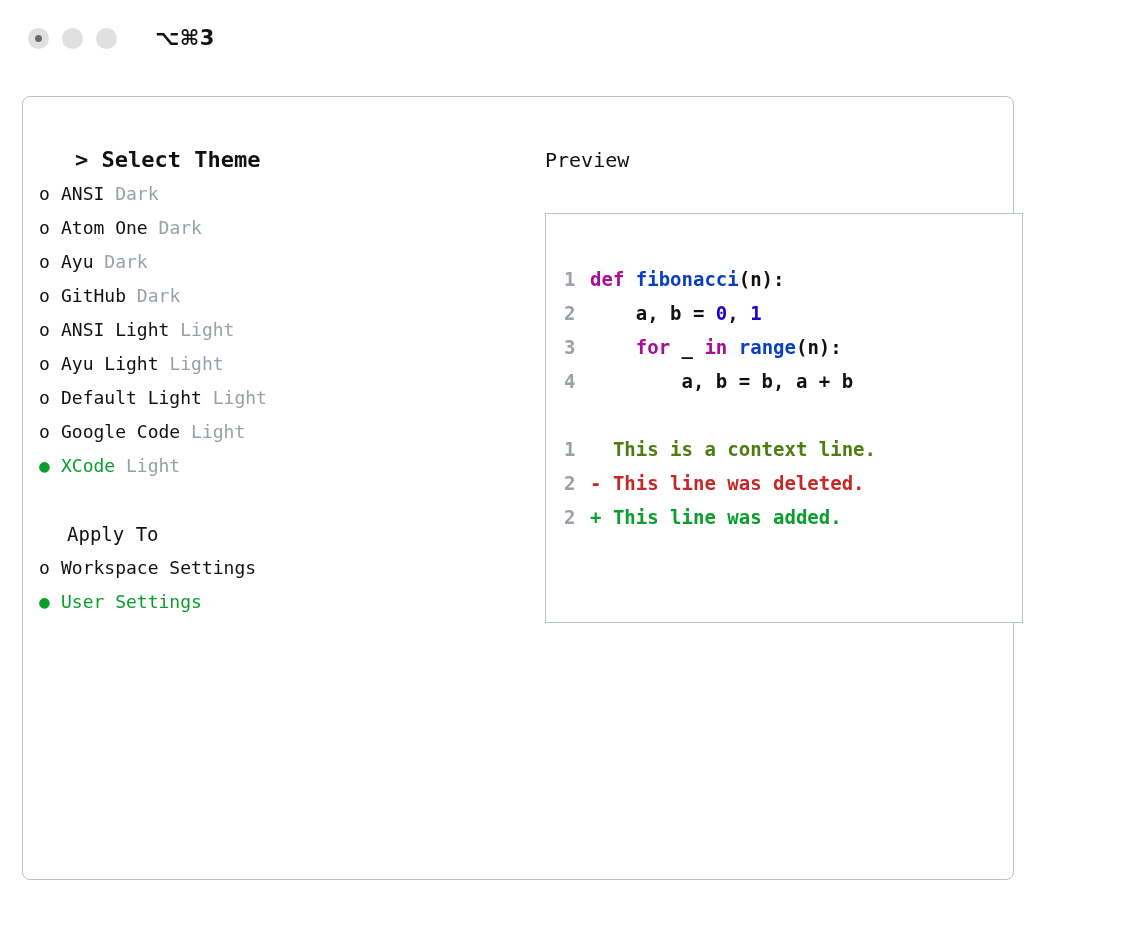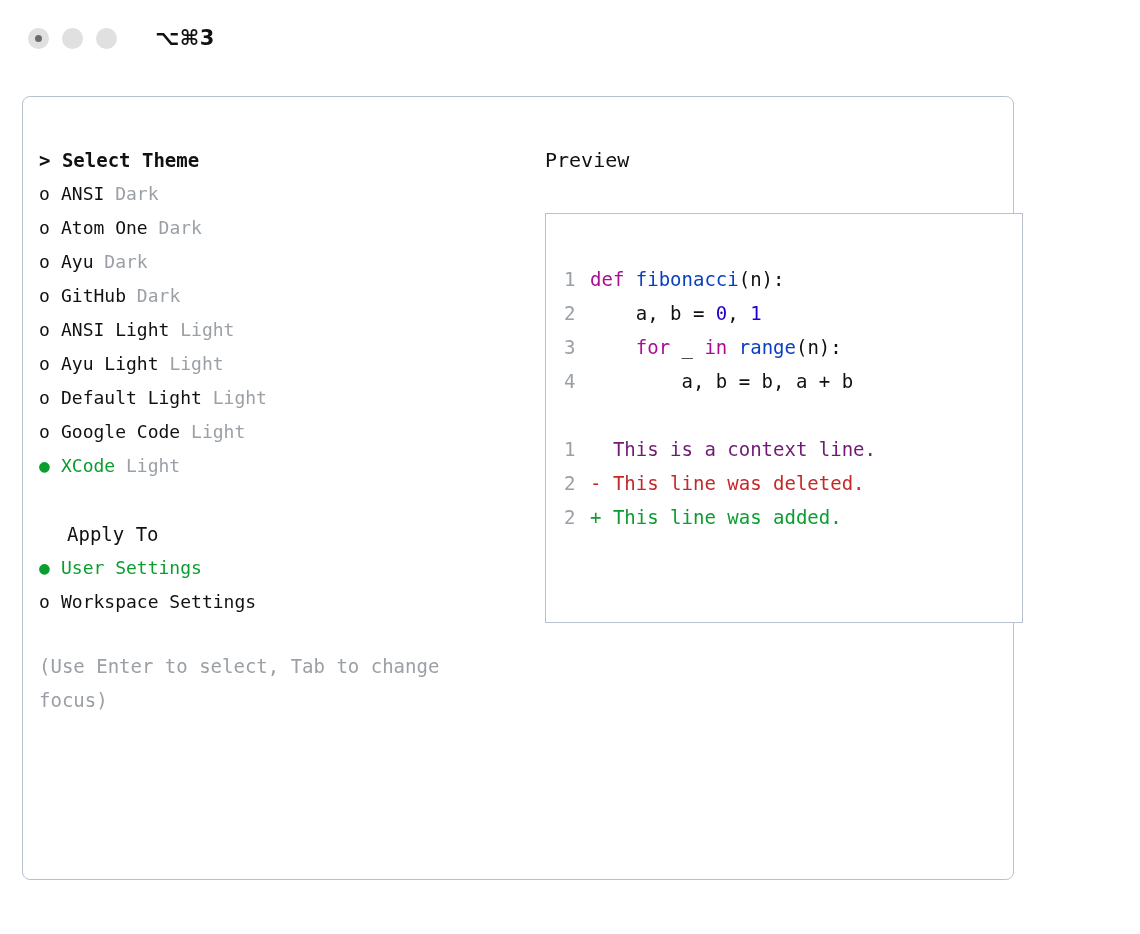--- a/index.html
+++ b/index.html
@@ -92,25 +92,26 @@
   }
   .col-right {
     position: absolute;
     left: 478px;
     top: 0;
     width: 500px;
     padding-left: 28px;
   }
 
   .heading {
-    font-size: 19px;
+    font-size: 22px;
     font-weight: bold;
     color: #111111;
     line-height: 34px;
     white-space: pre;
+    margin-left: 36px;
   }
 
   .opt {
     font-size: 18px;
     line-height: 34px;
     color: #111111;
     white-space: pre;
   }
   .bullet {
     display: inline-block;
@@ -152,36 +153,37 @@
     white-space: pre;
   }
   .preview-box {
     margin-top: 36px;
     width: 478px;
     height: 410px;
     border: 1px solid #b9c2cc;
     box-sizing: border-box;
     background: #ffffff;
     padding: 48px 0 0 18px;
+    font-weight: bold;
   }
   .code-line {
     font-size: 19px;
     line-height: 34px;
     white-space: pre;
   }
   .ln {
     color: #9aa0a6;
     display: inline-block;
     width: 26px;
   }
   .kw      { color: #aa0d91; }
   .fn      { color: #0a3fc0; }
   .num     { color: #1c00cf; }
   .plain   { color: #111111; }
-  .ctx     { color: #701a75; }
+  .ctx     { color: #4d7c0f; }
   .del     { color: #c62828; }
   .add     { color: #0a9e2e; }
   .gap     { height: 34px; }
 </style>
 </head>
 <body>
 
 <div class="window">
 
   <div class="titlebar">
@@ -207,25 +209,24 @@
             <div class="opt"><span class="bullet">o</span><span class="name">ANSI Light</span><span class="variant"> Light</span></div>
             <div class="opt"><span class="bullet">o</span><span class="name">Ayu Light</span><span class="variant"> Light</span></div>
             <div class="opt"><span class="bullet">o</span><span class="name">Default Light</span><span class="variant"> Light</span></div>
             <div class="opt"><span class="bullet">o</span><span class="name">Google Code</span><span class="variant"> Light</span></div>
             <div class="opt sel"><span class="bullet sel">●</span><span class="name">XCode</span><span class="variant"> Light</span></div>
           </div>
 
         <div class="spacer"></div>
         <div class="applyto">Apply To</div>
         <div id="apply-options">
+            <div class="opt"><span class="bullet">o</span><span class="name">Workspace Settings</span></div>
             <div class="opt sel"><span class="bullet sel">●</span><span class="name">User Settings</span></div>
-            <div class="opt"><span class="bullet">o</span><span class="name">Workspace Settings</span></div>
           </div>
 
-        <div class="hint">(Use Enter to select, Tab to change focus)</div>
       </div>
 
       <div class="col-right">
         <div class="preview-title">Preview</div>
         <div class="preview-box">
           <div id="code-block">
               <div class="code-line"><span class="ln">1</span><span class="kw">def </span><span class="fn">fibonacci</span><span class="plain">(n):</span></div>
               <div class="code-line"><span class="ln">2</span><span class="plain">    a, b = </span><span class="num">0</span><span class="plain">, </span><span class="num">1</span></div>
               <div class="code-line"><span class="ln">3</span><span class="plain">    </span><span class="kw">for</span><span class="plain"> _ </span><span class="kw">in</span><span class="plain"> </span><span class="fn">range</span><span class="plain">(n):</span></div>
               <div class="code-line"><span class="ln">4</span><span class="plain">        a, b = b, a + b</span></div>

